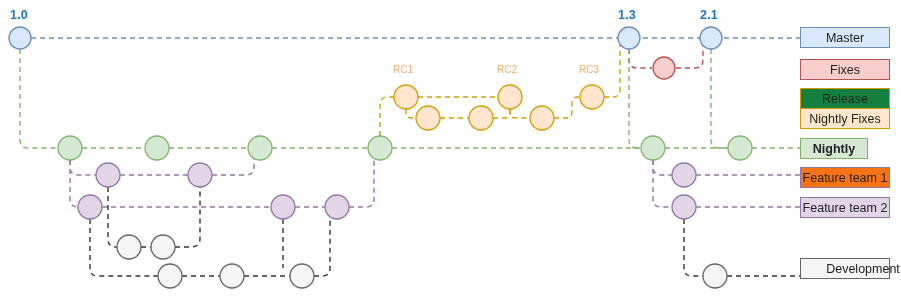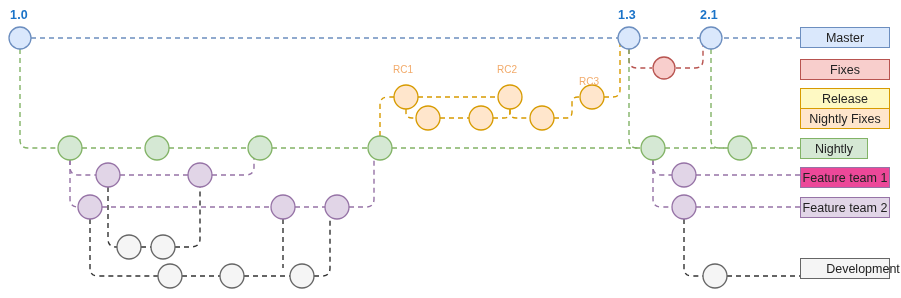--- a/index.html
+++ b/index.html
@@ -129,39 +129,39 @@
   </svg>
 
   <div id="tags-layer">
       <div class="tag-label" style="left: 10px; top: 8px; color: rgb(26, 115, 200);">1.0</div>
       <div class="tag-label" style="left: 618px; top: 8px; color: rgb(26, 115, 200);">1.3</div>
       <div class="tag-label" style="left: 700px; top: 8px; color: rgb(26, 115, 200);">2.1</div>
     </div>
   <div id="rc-layer">
       <div class="rc-label" style="left: 393px; top: 64px; color: rgb(242, 171, 107);">RC1</div>
       <div class="rc-label" style="left: 497px; top: 64px; color: rgb(242, 171, 107);">RC2</div>
-      <div class="rc-label" style="left: 579px; top: 76px; color: rgb(242, 171, 107);">RC3</div>
+      <div class="rc-label" style="left: 579px; top: 64px; color: rgb(242, 171, 107);">RC3</div>
     </div>
   <div id="legend-layer">
       <div class="legend-box" style="left: 800px; top: 27px; width: 90px; height: 21px; background: rgb(218, 232, 252); border-color: rgb(108, 142, 191);">
         <span>Master</span>
       </div>
       <div class="legend-box" style="left: 800px; top: 59px; width: 90px; height: 21px; background: rgb(248, 206, 204); border-color: rgb(184, 84, 80);">
         <span>Fixes</span>
       </div>
-      <div class="legend-box" style="left: 800px; top: 88px; width: 90px; height: 21px; background: #fef9c3; border-color: rgb(215, 155, 0);">
+      <div class="legend-box" style="left: 800px; top: 88px; width: 90px; height: 21px; background: #15803d; border-color: rgb(215, 155, 0);">
         <span>Release</span>
       </div>
       <div class="legend-box" style="left: 800px; top: 108px; width: 90px; height: 21px; background: rgb(255, 230, 204); border-color: rgb(215, 155, 0);">
         <span>Nightly Fixes</span>
       </div>
-      <div class="legend-box" style="left: 800px; top: 138px; width: 68px; height: 21px; background: rgb(213, 232, 212); border-color: rgb(130, 179, 102);">
+      <div class="legend-box" style="left: 800px; top: 138px; width: 68px; height: 21px; background: rgb(213, 232, 212); border-color: rgb(130, 179, 102); font-weight: bold;">
         <span>Nightly</span>
       </div>
-      <div class="legend-box" style="left: 800px; top: 167px; width: 90px; height: 21px; background: #ec4899; border-color: rgb(150, 115, 166);">
+      <div class="legend-box" style="left: 800px; top: 167px; width: 90px; height: 21px; background: #f97316; border-color: rgb(150, 115, 166);">
         <span>Feature team 1</span>
       </div>
       <div class="legend-box" style="left: 800px; top: 197px; width: 90px; height: 21px; background: rgb(225, 213, 231); border-color: rgb(150, 115, 166);">
         <span>Feature team 2</span>
       </div>
       <div class="legend-box" style="left: 800px; top: 258px; width: 90px; height: 21px; background: rgb(245, 245, 245); border-color: rgb(102, 102, 102); padding-left: 36px;">
         <span>Development</span>
       </div>
     </div>
 

